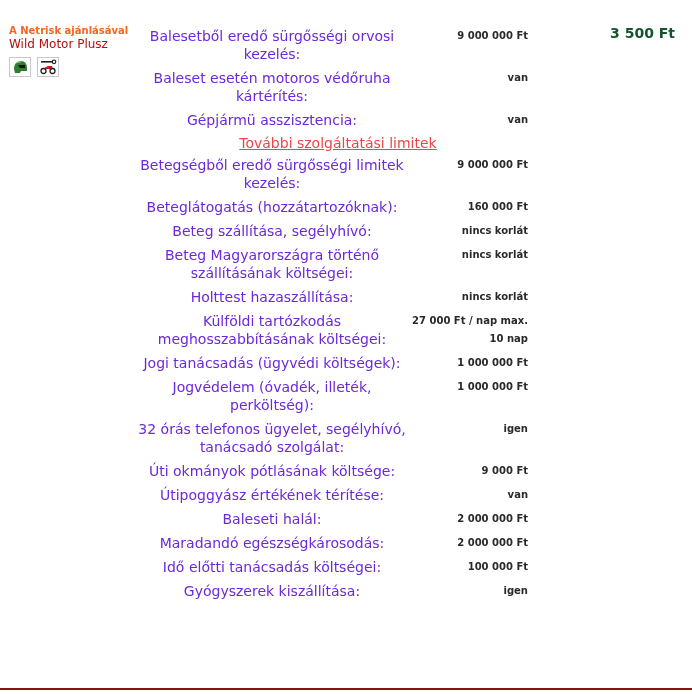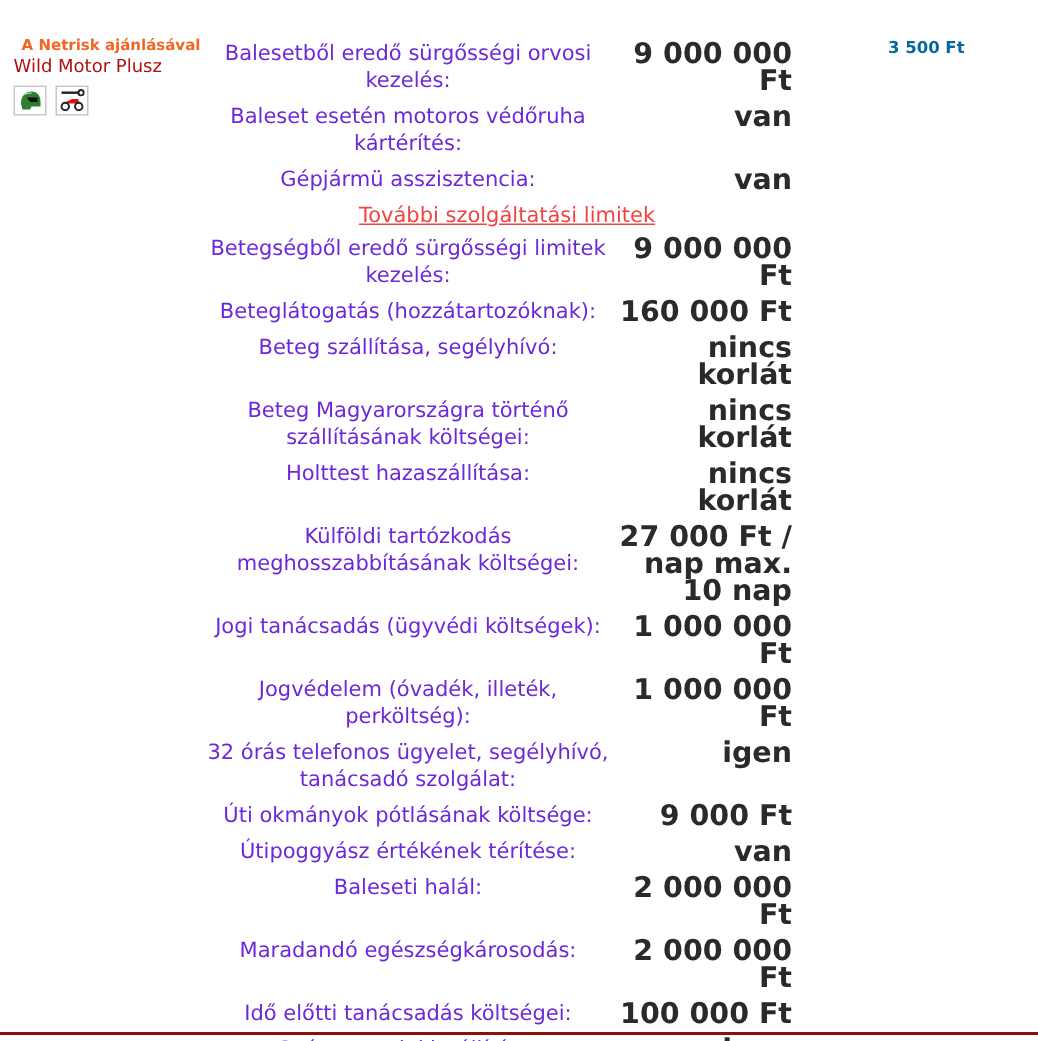--- a/index.html
+++ b/index.html
@@ -6,44 +6,43 @@
   body {
     width: 692px; height: 694px; position: relative; overflow: hidden;
     font-family: "DejaVu Sans", sans-serif; color: #222222;
   }
   .left {
     position: absolute; left: 9px; top: 25px; width: 130px;
   }
   .offer {
     font-size: 10px; font-weight: bold; color: #f26522; line-height: 12px;
     white-space: nowrap;
-    text-align: center;
   }
   .product {
     font-size: 12px; font-weight: normal; color: #b01010; line-height: 14px;
     white-space: nowrap;
   }
   .icons { margin-top: 6px; display: flex; gap: 6px; }
   .icon-box {
     width: 22px; height: 20px; border: 1px solid #c8c8c8; background: #fff;
     display: flex; align-items: center; justify-content: center; box-sizing: border-box;
   }
   .price {
     position: absolute; left: 560px; width: 115px; top: 25px;
-    text-align: center; font-size: 11px; font-weight: bold; color: #0369a1;
+    text-align: right; font-size: 14px; font-weight: bold; color: #14532d;
   }
   .table {
     position: absolute; left: 138px; top: 27px; width: 390px;
   }
   .row { display: flex; margin-bottom: 6px; }
   .lbl {
     width: 268px; text-align: center; font-size: 14px; line-height: 18px; color: #6d28d9;
   }
   .val {
-    width: 122px; text-align: right; font-size: 19px; line-height: 18px; font-weight: bold; color: #2a2a2a;
+    width: 122px; text-align: right; font-size: 10px; line-height: 18px; font-weight: bold; color: #2a2a2a;
   }
   .linkrow { text-align: center; width: 350px; margin-left: 25px; margin-bottom: 4px; margin-top: -2px; }
   .link {
     font-size: 14px; line-height: 18px; color: #ef4444; text-decoration: underline; cursor: pointer;
   }
   .bottom-line {
     position: absolute; left: 0; right: 0; top: 688px; height: 2px; background: #8b1010;
   }
 </style>
 </head>

